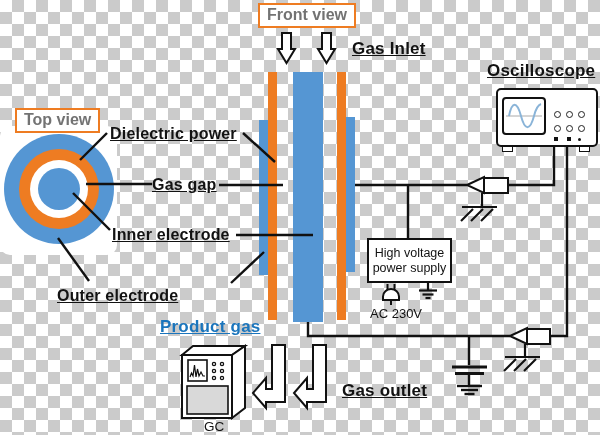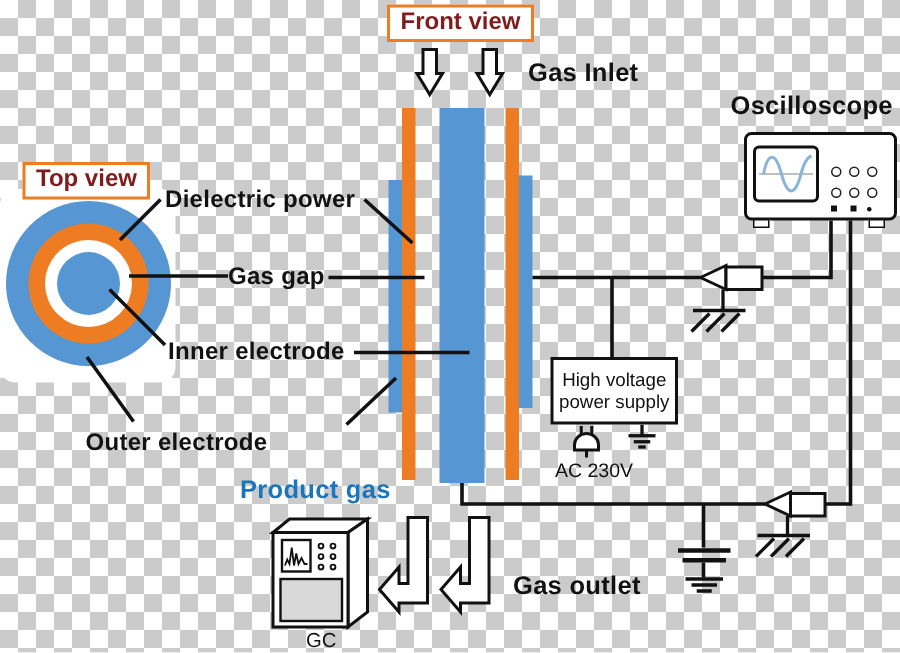--- a/index.html
+++ b/index.html
@@ -4,25 +4,25 @@
 <style>
   html,body{margin:0;padding:0;}
   .canvas{
     position:relative; width:600px; height:435px; overflow:hidden;
     background-color:#fff;
     background-image:conic-gradient(#cbcbcb 0 25%, #fff 0 50%, #cbcbcb 0 75%, #fff 0);
     background-size:24px 24px;
     font-family:"Liberation Sans",sans-serif;
   }
   .abs{position:absolute;}
-  .lbl{position:absolute; font-weight:bold; font-size:16px; color:#121212; white-space:nowrap; letter-spacing:0.2px;}
+  .lbl{position:absolute; font-weight:bold; font-size:16px; color:#121212; white-space:nowrap; letter-spacing:0.2px;text-decoration:underline;}
   .lbl-sm{position:absolute; font-size:13px; color:#121212; white-space:nowrap;}
   .tag{
     position:absolute; background:#fff; border:2.5px solid #ee7c22;
-    font-weight:bold; font-size:16px; color:#7f1d1d; white-space:nowrap;
+    font-weight:bold; font-size:16px; color:#737373; white-space:nowrap;
     padding:1px 7px 2px 7px; box-sizing:border-box;
   }
   .circle{position:absolute; border-radius:50%;}
   .bar{position:absolute;}
   .c-blue{background:#5596d3;}
   .c-orange{background:#ee7c22;}
   .c-white{background:#ffffff;}
   svg.overlay{position:absolute; left:0; top:0;}
   .osc{
     position:absolute; left:496px; top:88px; width:102px; height:59px;

